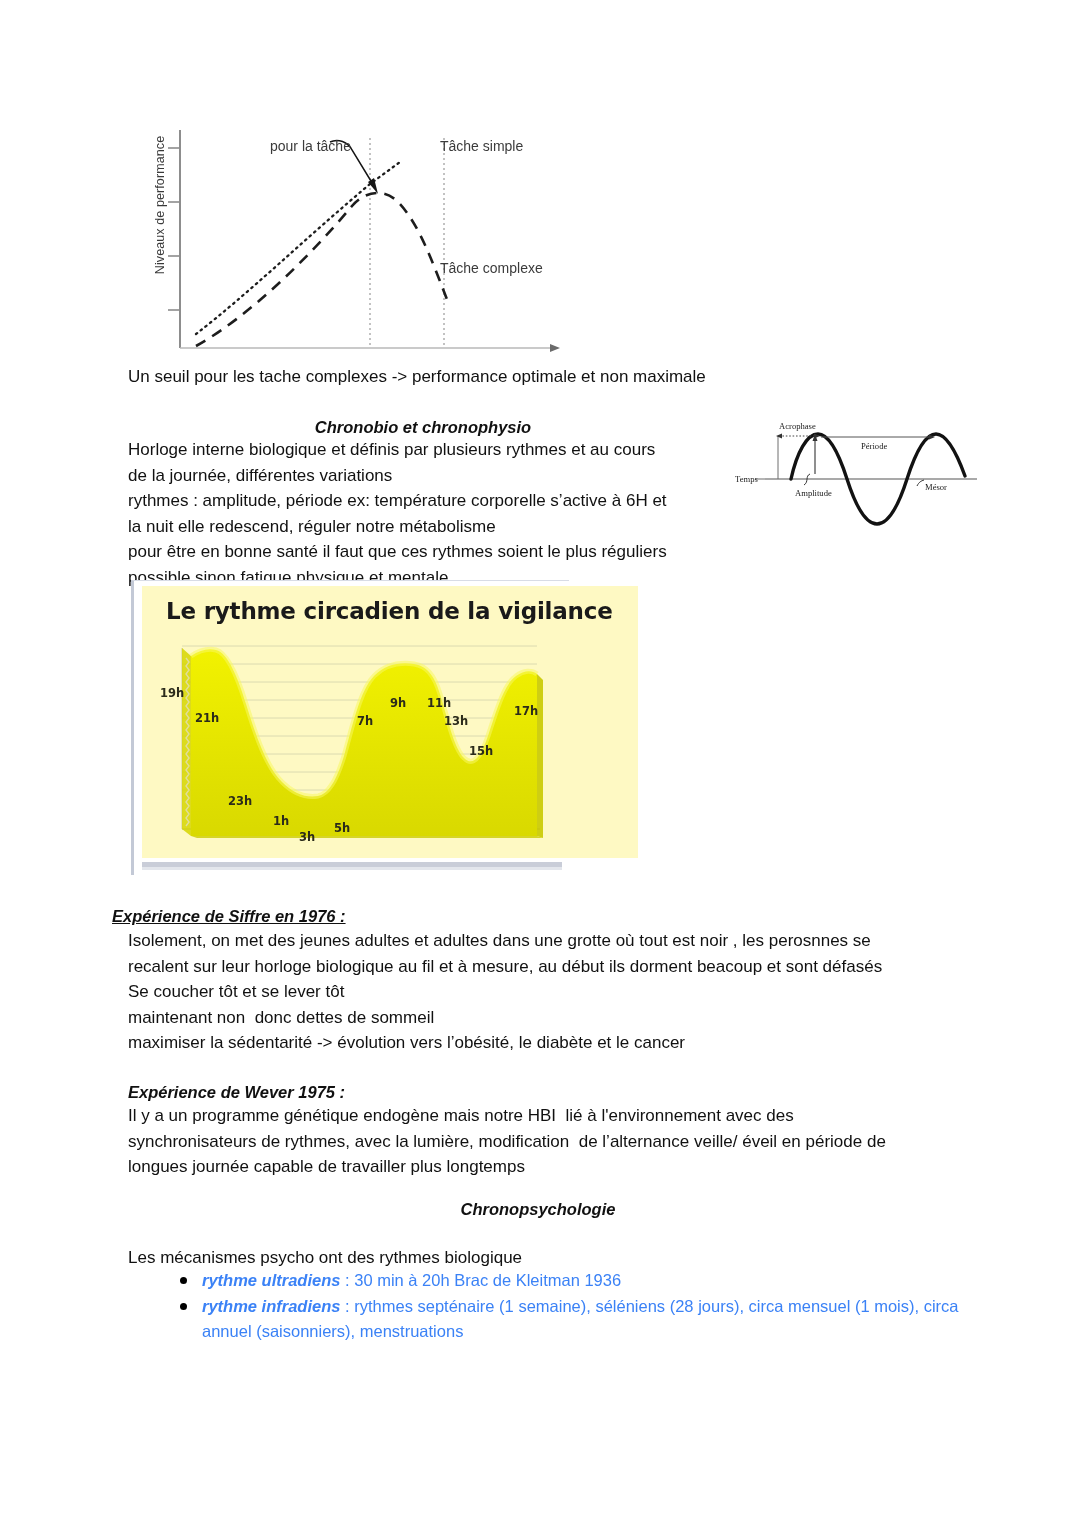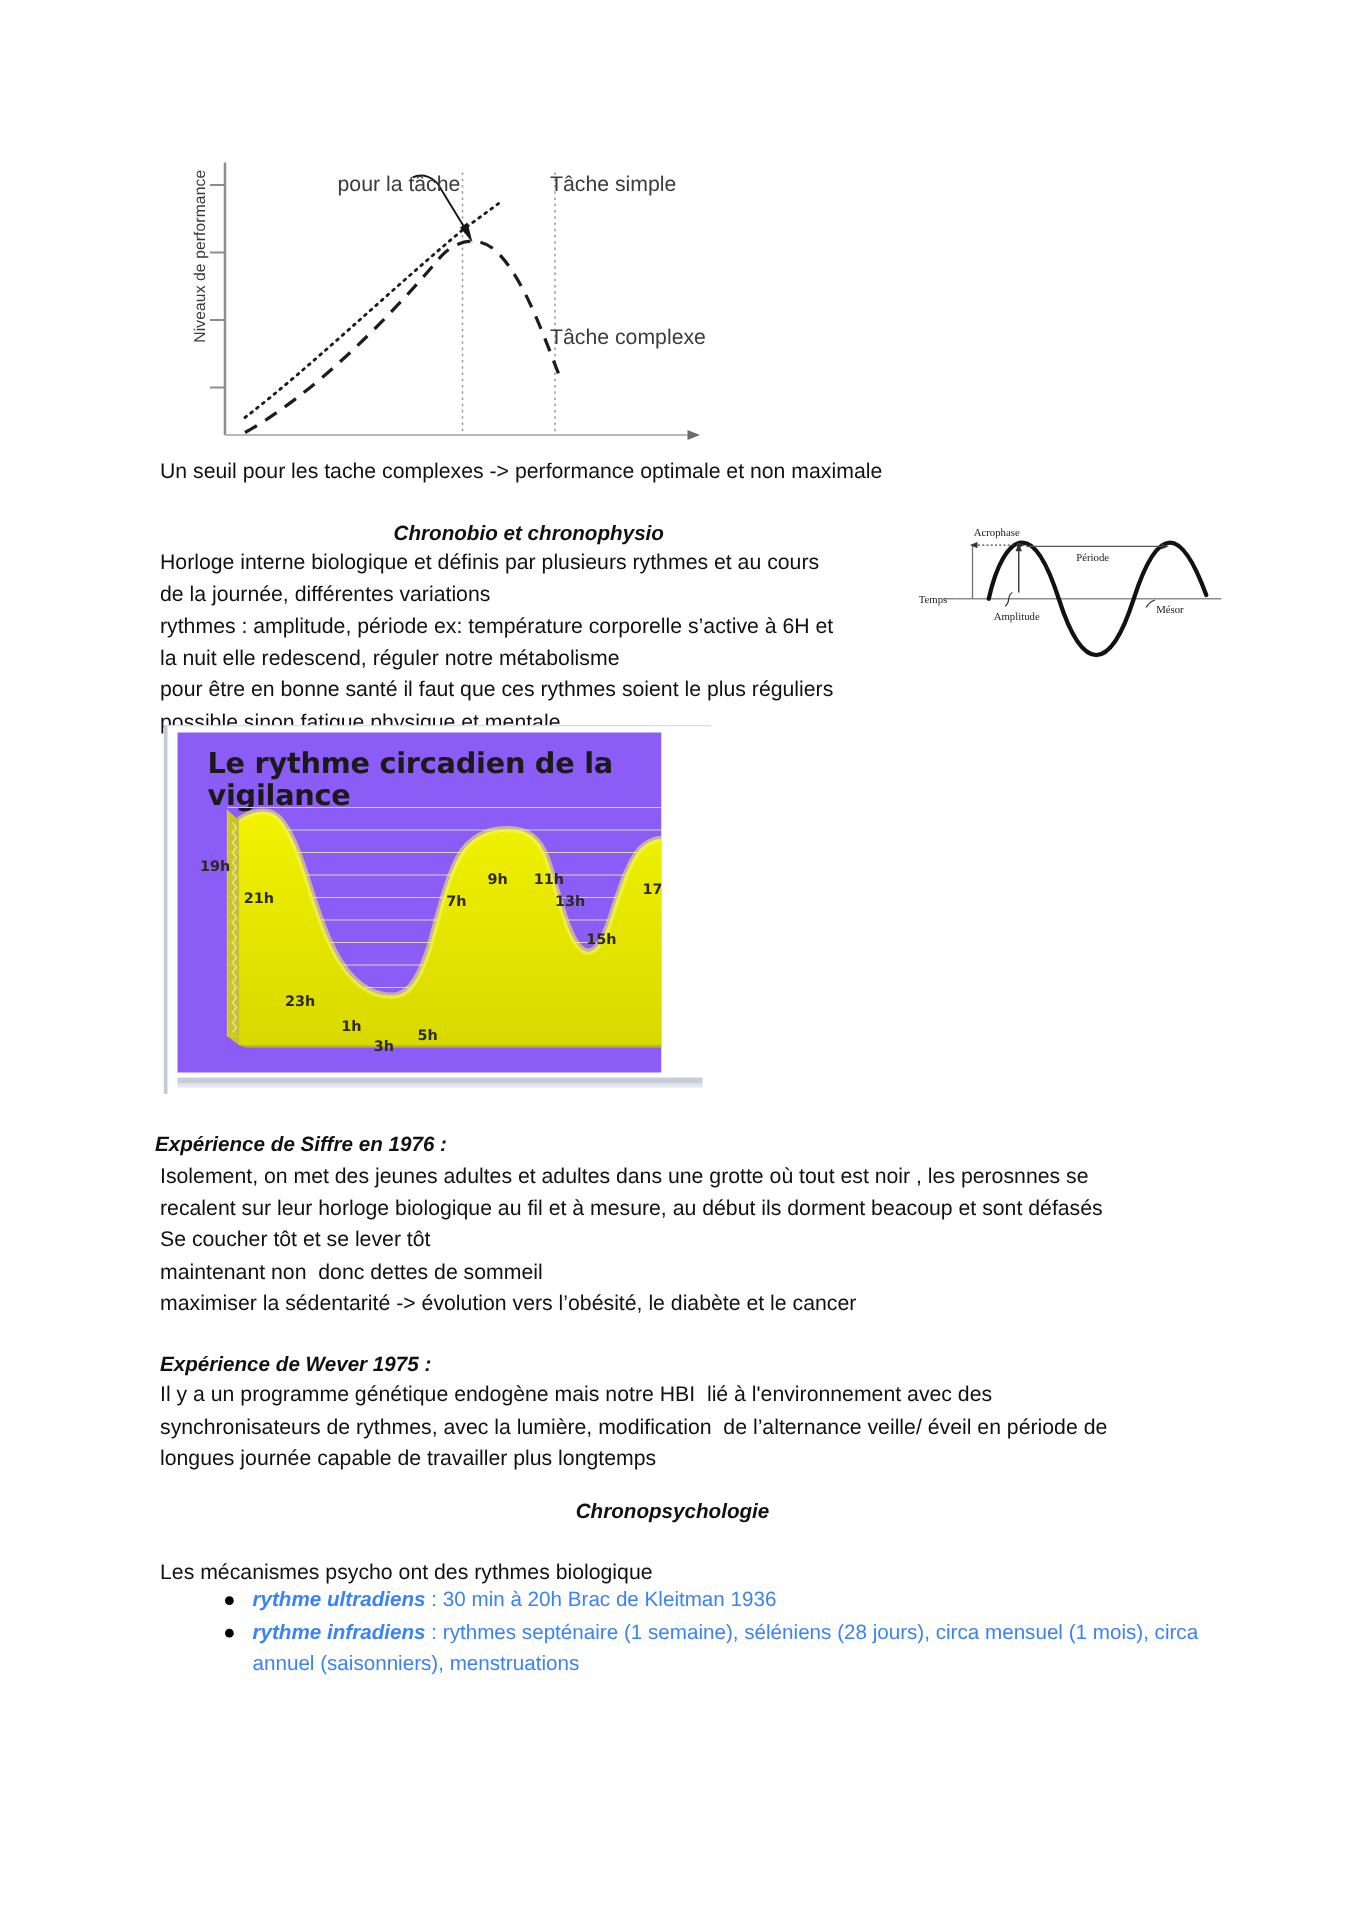--- a/index.html
+++ b/index.html
@@ -38,21 +38,21 @@
     text-align: center;
     transform: rotate(-90deg);
     font-size: 12.5px;
     color: #3a3a3a;
     letter-spacing: 0.1px;
     white-space: nowrap;
   }
   .perf-svg { position: absolute; left: 0; top: 0; }
   .perf-annot {
     position: absolute;
-    font-size: 17px;
+    font-size: 14px;
     color: #3b3b3b;
     white-space: nowrap;
     text-align: center;
   }
   .annot-pour   { left: 132px; top: 12px; }
   .annot-simple { left: 302px; top: 12px; }
   .annot-complexe { left: 302px; top: 134px; }
 
   
   .txt {
@@ -73,21 +73,21 @@
   }
 
   .line-seuil { left: 128px; top: 364px; }
 
   .head-chrono {
     left: 128px; top: 415px; width: 590px;
     text-align: center;
   }
   .para-chrono { left: 128px; top: 437px; width: 620px; }
 
-  .head-siffre { left: 124px; top: 904px; }
+  .head-siffre { left: 112px; top: 904px; text-decoration: underline; }
   .para-siffre { left: 128px; top: 928px; width: 830px; }
 
   .head-wever { left: 128px; top: 1080px; }
   .para-wever { left: 128px; top: 1103px; width: 840px; }
 
   .head-chronopsy {
     left: 128px; top: 1197px; width: 820px;
     text-align: center;
   }
   .para-meca { left: 128px; top: 1245px; }
@@ -149,23 +149,23 @@
     height: 295px;
     background: #ffffff;
     border-left: 3px solid #c3c9d6;
     border-top: 1px solid #d8dce5;
     box-sizing: border-box;
   }
   .circ-inner {
     position: absolute;
     left: 8px;
     top: 5px;
-    width: 387px;
+    width: 496px;
     height: 272px;
-    background: #8b5cf6;
+    background: #fef9c3;
     overflow: hidden;
   }
   .circ-title {
     position: absolute;
     left: 24px;
     top: 12px;
     font-size: 23px;
     font-weight: bold;
     color: #1a1a1a;
     letter-spacing: -0.2px;

